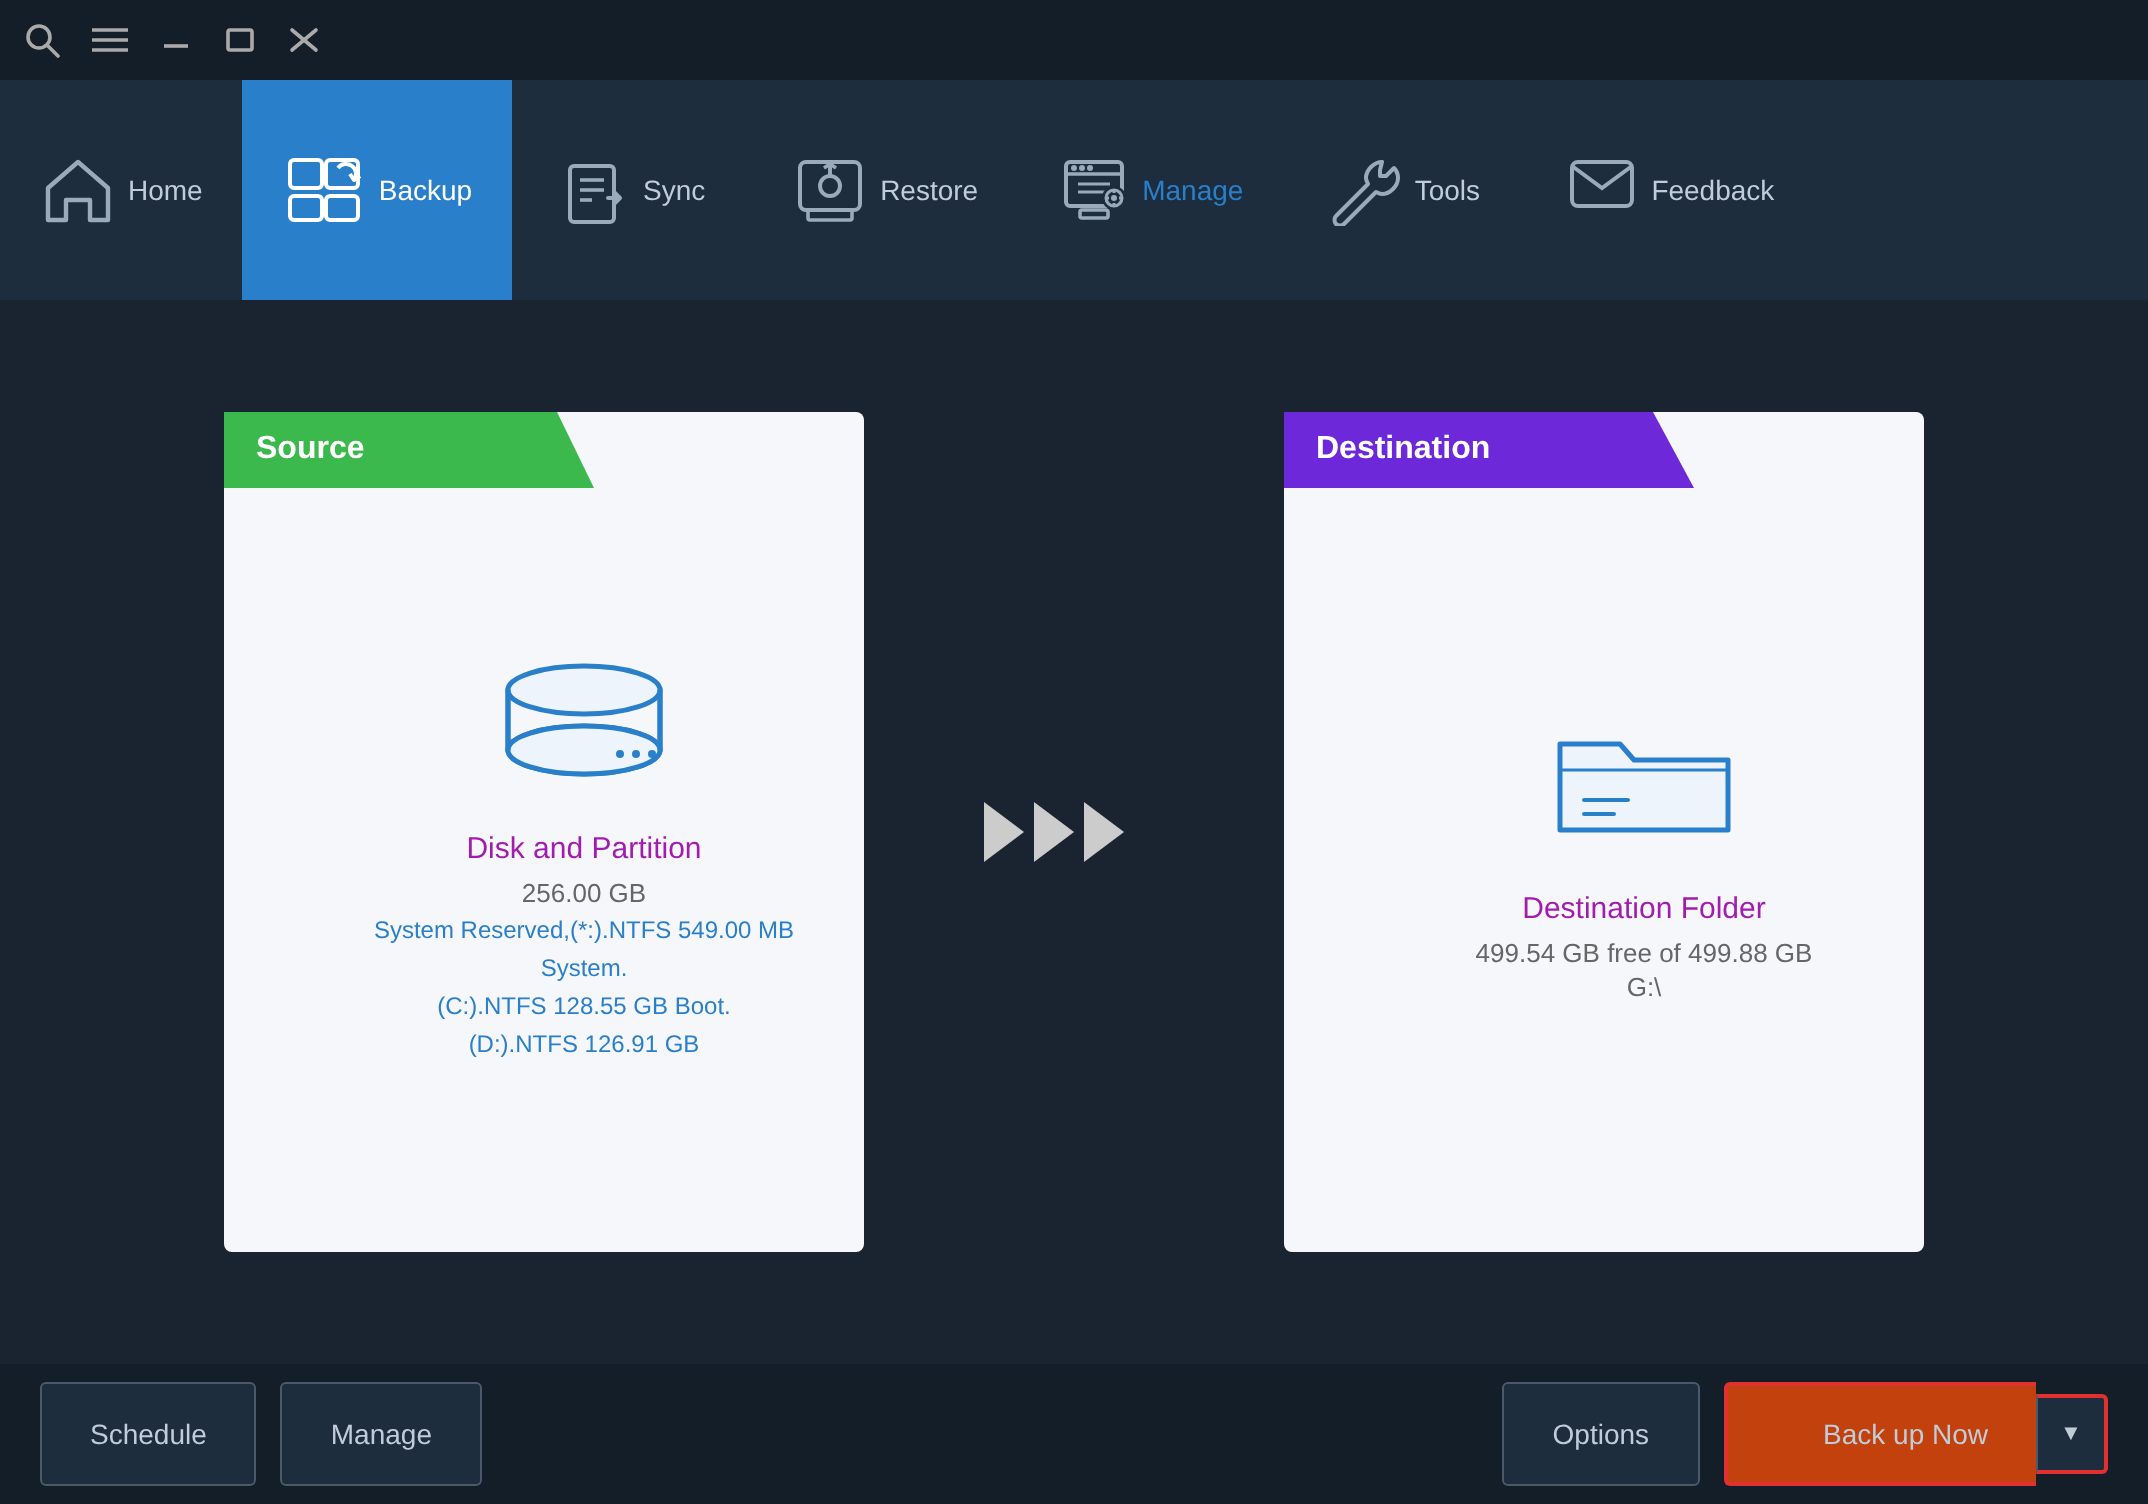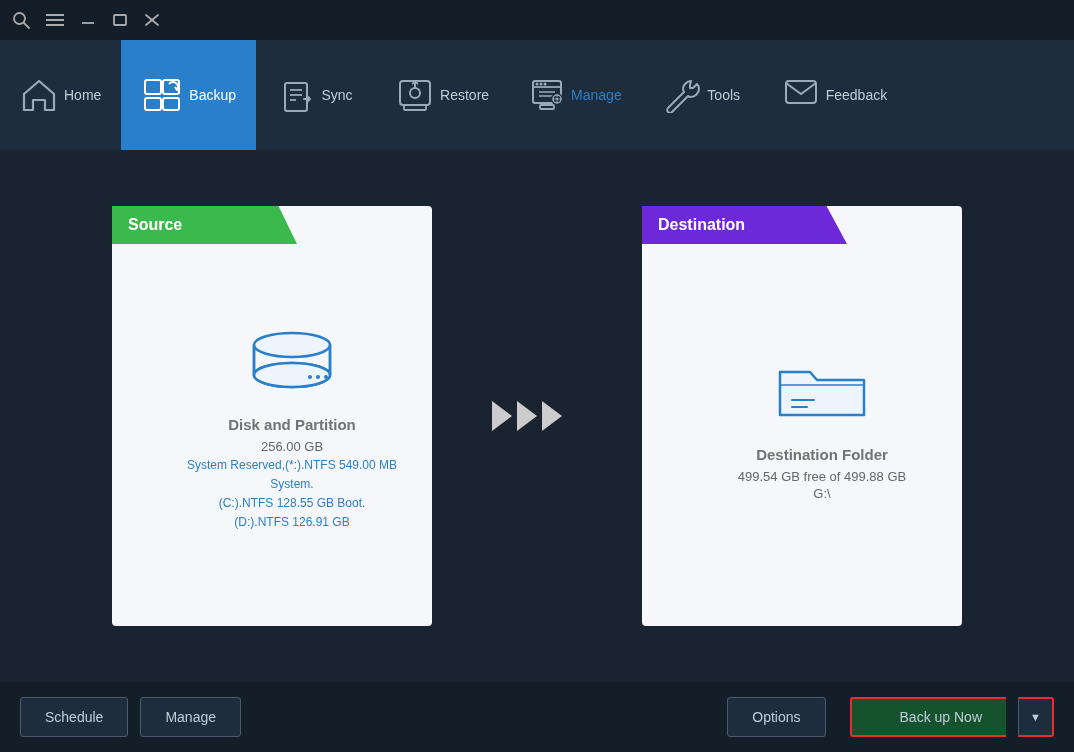--- a/index.html
+++ b/index.html
@@ -122,22 +122,22 @@
     .card-header.dest-header {
       background: #6d28d9;
       width: 205px;
     }
     .card-icon {
       margin-bottom: 16px;
       margin-top: 20px;
     }
     .card-title {
       font-size: 15px;
-      font-weight: 700;
-      color: #737373;
+      font-weight: 400;
+      color: #a21caf;
       margin-bottom: 6px;
       text-align: center;
     }
     .card-sub {
       font-size: 13px;
       color: #666;
       text-align: center;
       margin-bottom: 2px;
     }
     .card-detail {
@@ -165,36 +165,36 @@
       align-items: center;
       padding: 0 20px;
       justify-content: space-between;
     }
     .bottom-left {
       display: flex;
       gap: 12px;
     }
     .bottom-right {
       display: flex;
-      gap: 12px;
+      gap: 0;
       align-items: center;
     }
     .btn {
-      height: 40px;
+      height: 52px;
       padding: 0 24px;
       border-radius: 3px;
       font-size: 14px;
       cursor: pointer;
       border: 1px solid #4a5a6a;
       background: #1e2d3d;
       color: #c0ccd8;
       transition: background 0.1s;
     }
     .btn-primary {
-      background: #14532d;
+      background: #c2410c;
       border: 2px solid #e03030;
       color: #c0ccd8;
       border-radius: 3px 0 0 3px;
       border-right: none;
       padding-left: 48px;
     }
     .btn-dropdown {
       height: 40px;
       width: 36px;
       border: 2px solid #e03030;

